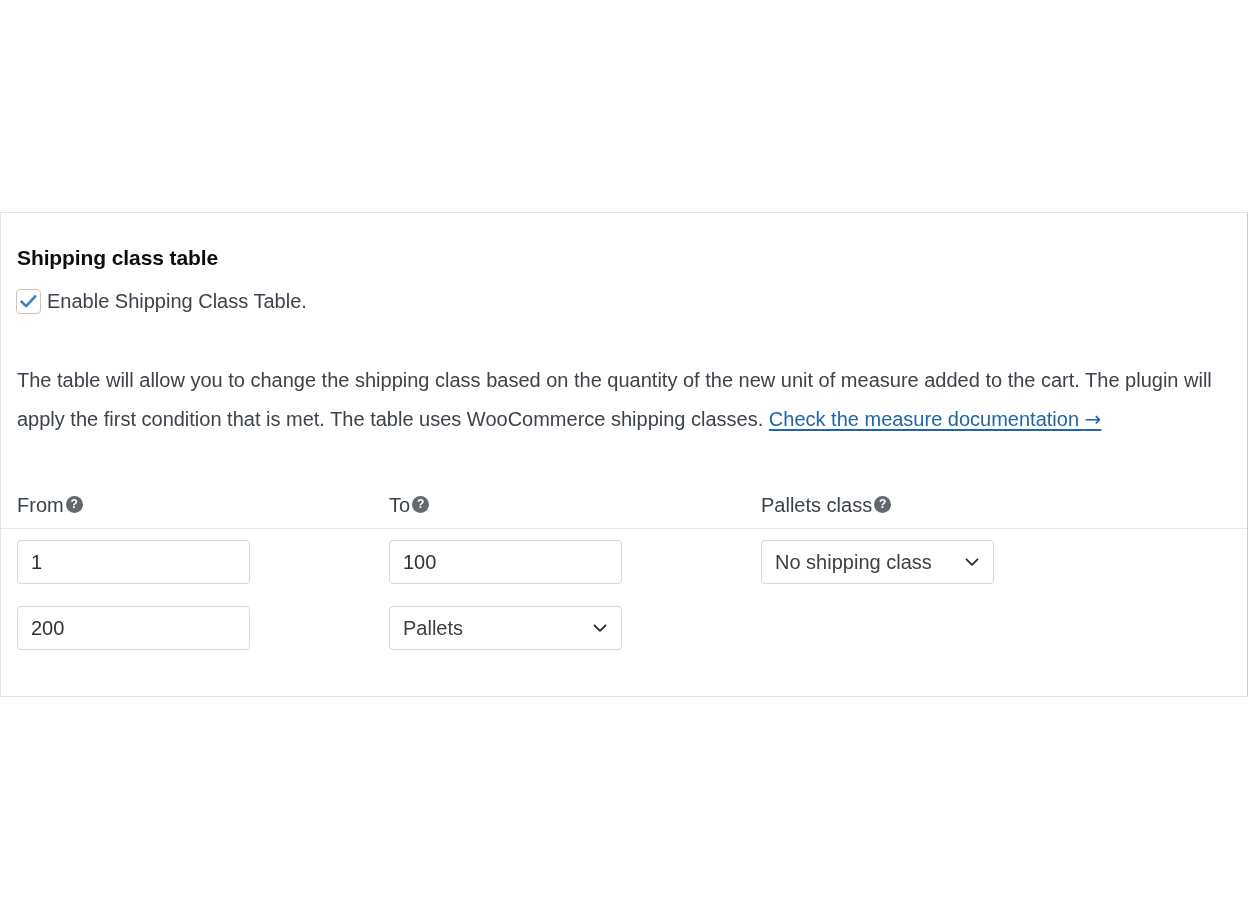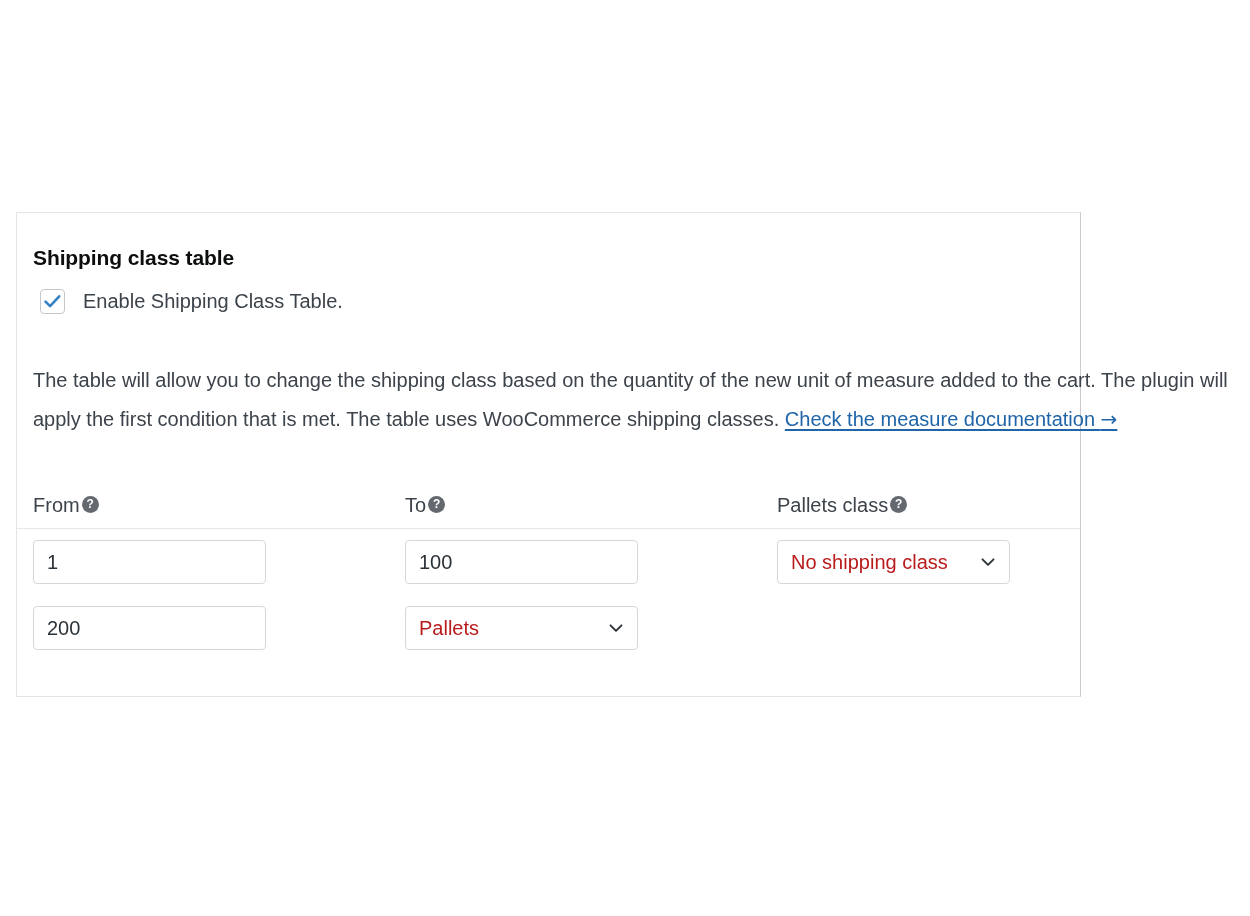--- a/index.html
+++ b/index.html
@@ -18,29 +18,28 @@
     width: 1250px;
     height: 916px;
     background: #ffffff;
   }
 
   
   .panel {
     position: absolute;
     left: 0px;
     top: 212px;
-    width: 1065px;
+    width: 1248px;
     height: 485px;
     background: #ffffff;
     border-top: 1px solid #e3e4e6;
     border-bottom: 1px solid #e3e4e6;
     border-left: 1px solid #e3e4e6;
     border-right: 1px solid #c9cbcf;
     box-sizing: border-box;
-    margin-left: 16px;
   }
 
   .panel-inner {
     position: relative;
     width: 100%;
     height: 100%;
   }
 
   
   .section-title {
@@ -50,25 +49,25 @@
     font-size: 21px;
     font-weight: 700;
     color: #0c0d0e;
     letter-spacing: -0.1px;
     line-height: 26px;
   }
 
   
   .checkbox-row {
     position: absolute;
-    left: 23px;
+    left: 15px;
     top: 75px;
     display: flex;
     align-items: center;
-    gap: 18px;
+    gap: 6px;
   }
 
   .checkbox-box {
     width: 25px;
     height: 25px;
     border: 1px solid #c6c7c9;
     border-radius: 4px;
     background: #ffffff;
     box-sizing: border-box;
     display: flex;
@@ -191,21 +190,21 @@
     -webkit-appearance: none;
     -moz-appearance: none;
     width: 233px;
     height: 44px;
     box-sizing: border-box;
     border: 1px solid #d6d7d9;
     border-radius: 4px;
     background: #ffffff;
     font-family: "Liberation Sans", sans-serif;
     font-size: 20px;
-    color: #b91c1c;
+    color: #404040;
     padding: 0 40px 0 13px;
     outline: none;
     cursor: pointer;
   }
 
   .chev {
     position: absolute;
     right: 12px;
     top: 50%;
     transform: translateY(-50%);

